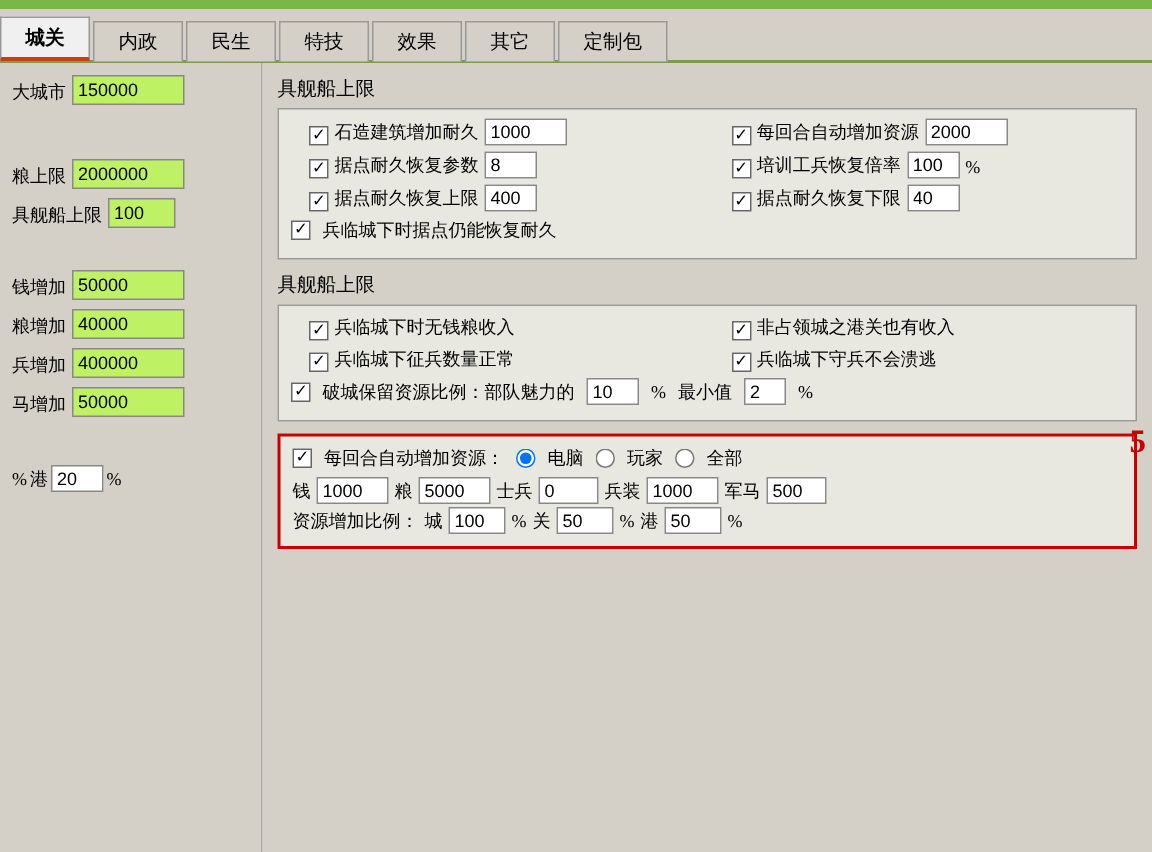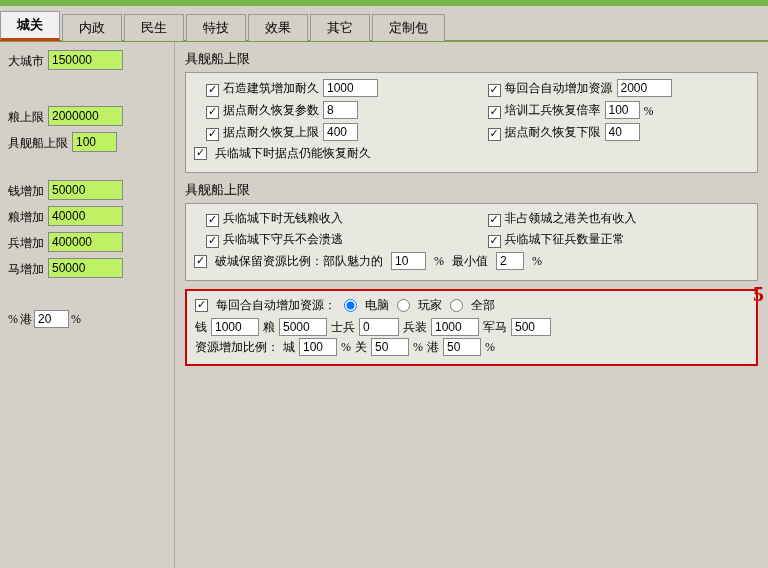--- a/index.html
+++ b/index.html
@@ -332,25 +332,25 @@
           </div>
           <div class="rule-col">
             <input type="checkbox" class="cb" checked="" style="">
             <span class="rule-label">非占领城之港关也有收入</span>
           </div>
         </div>
 
         <div class="rule-row">
           <div class="rule-col">
             <input type="checkbox" class="cb" checked="" style="">
+            <span class="rule-label">兵临城下征兵数量正常</span>
+          </div>
+          <div class="rule-col">
+            <input type="checkbox" class="cb" checked="" style="">
             <span class="rule-label">兵临城下守兵不会溃逃</span>
-          </div>
-          <div class="rule-col">
-            <input type="checkbox" class="cb" checked="" style="">
-            <span class="rule-label">兵临城下征兵数量正常</span>
           </div>
         </div>
 
         <div class="rule-row">
           <input type="checkbox" class="cb" checked="" style="">
           <span class="rule-label">破城保留资源比例：部队魅力的</span>
           <input type="text" class="rule-input-small" value="10" style="">
           <span class="rule-label">%</span>
           <span class="rule-label">最小值</span>
           <input type="text" class="rule-input-small" style="width: 28px;" value="2">

